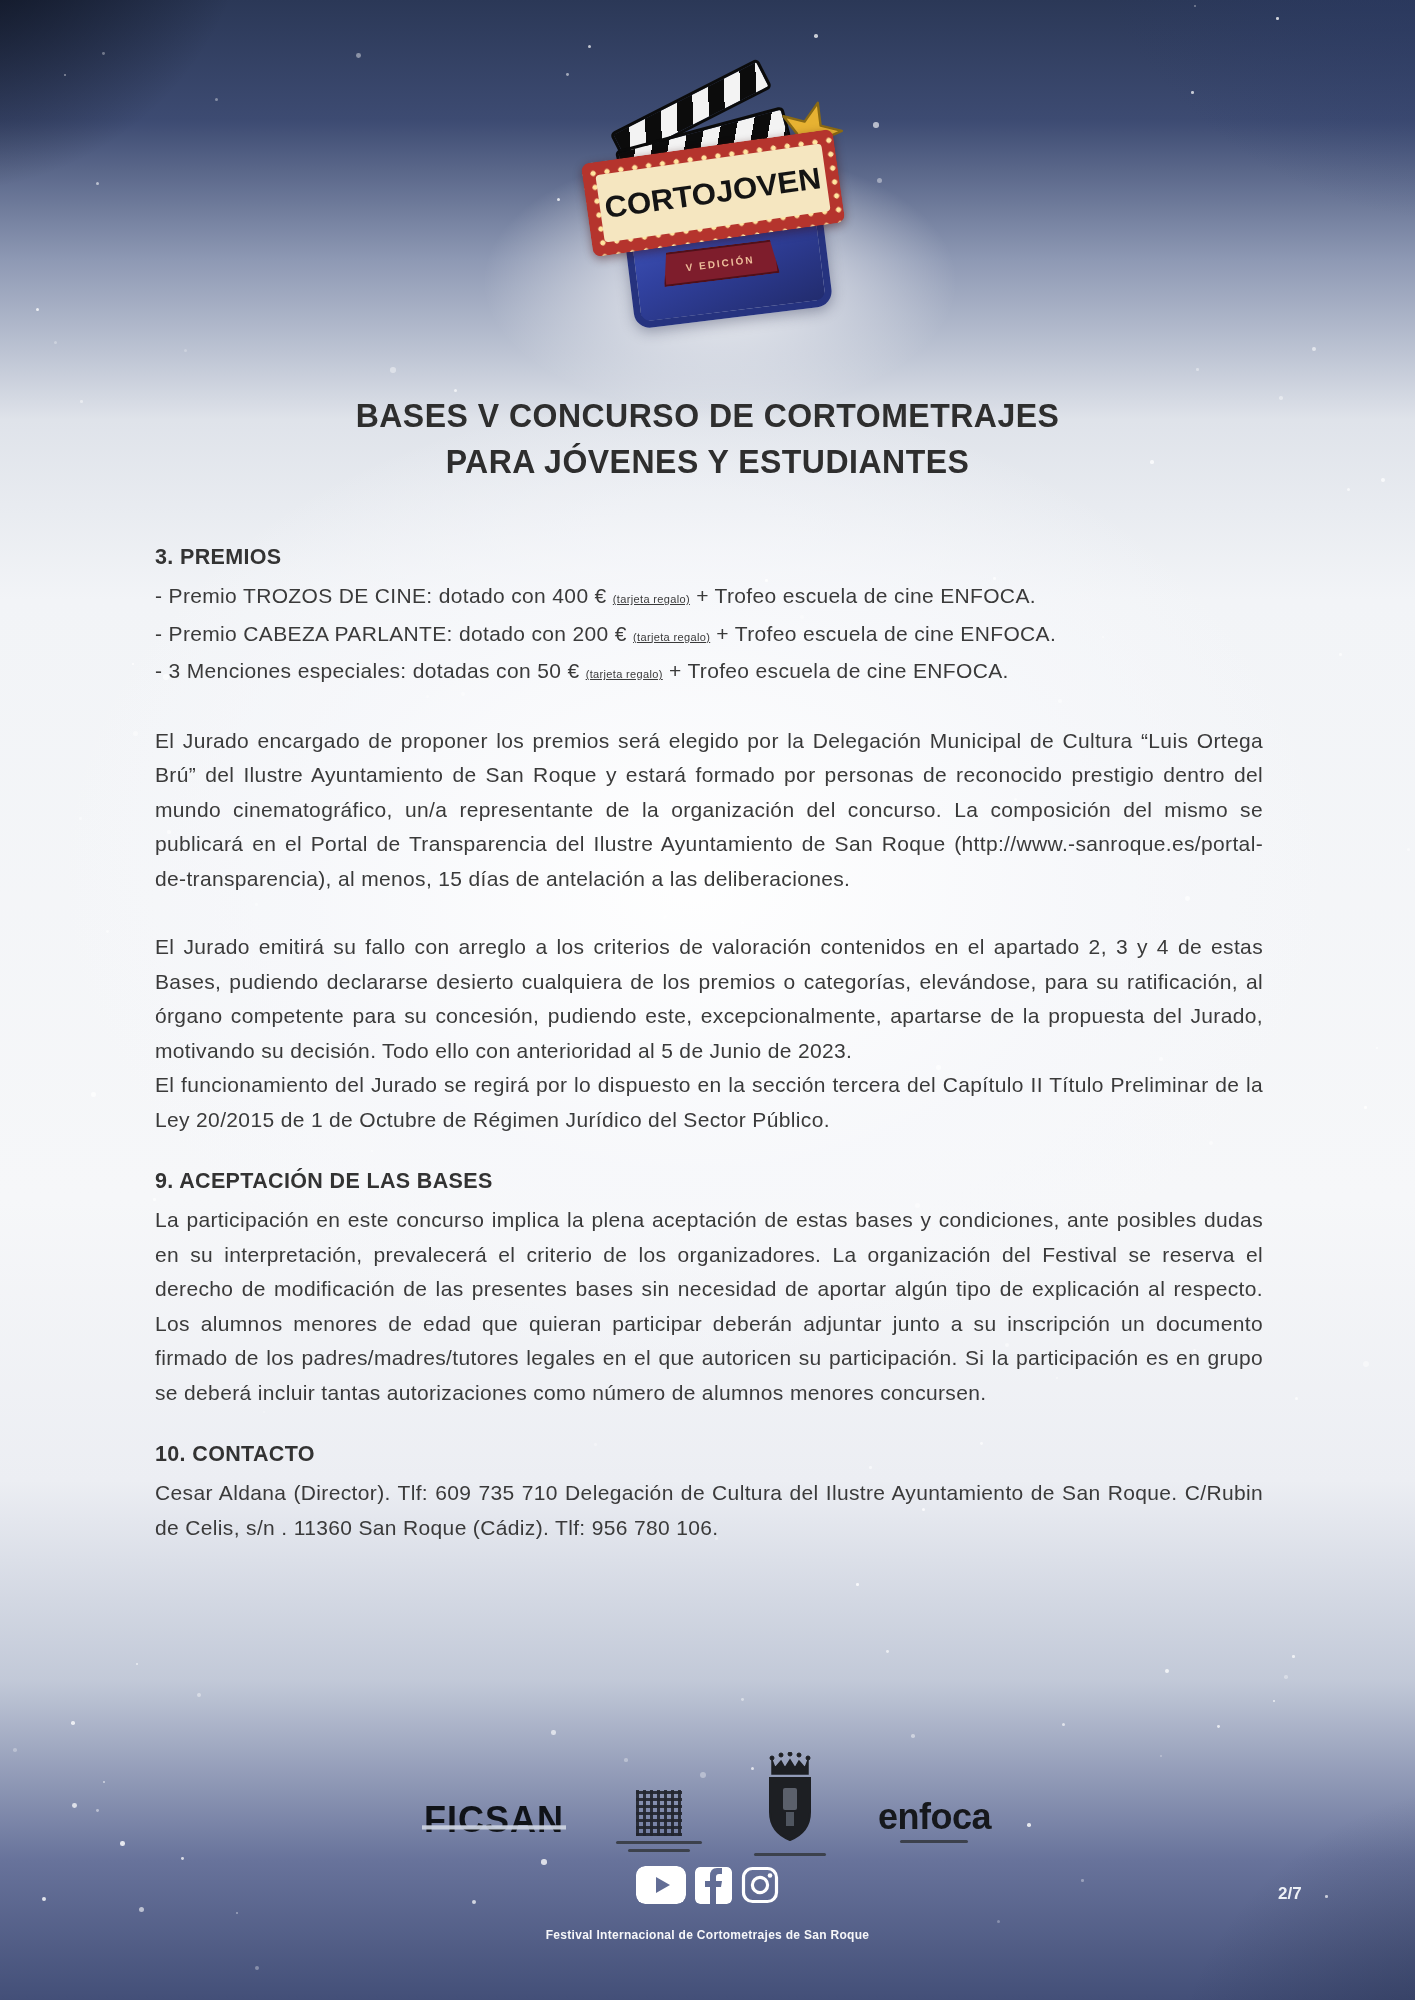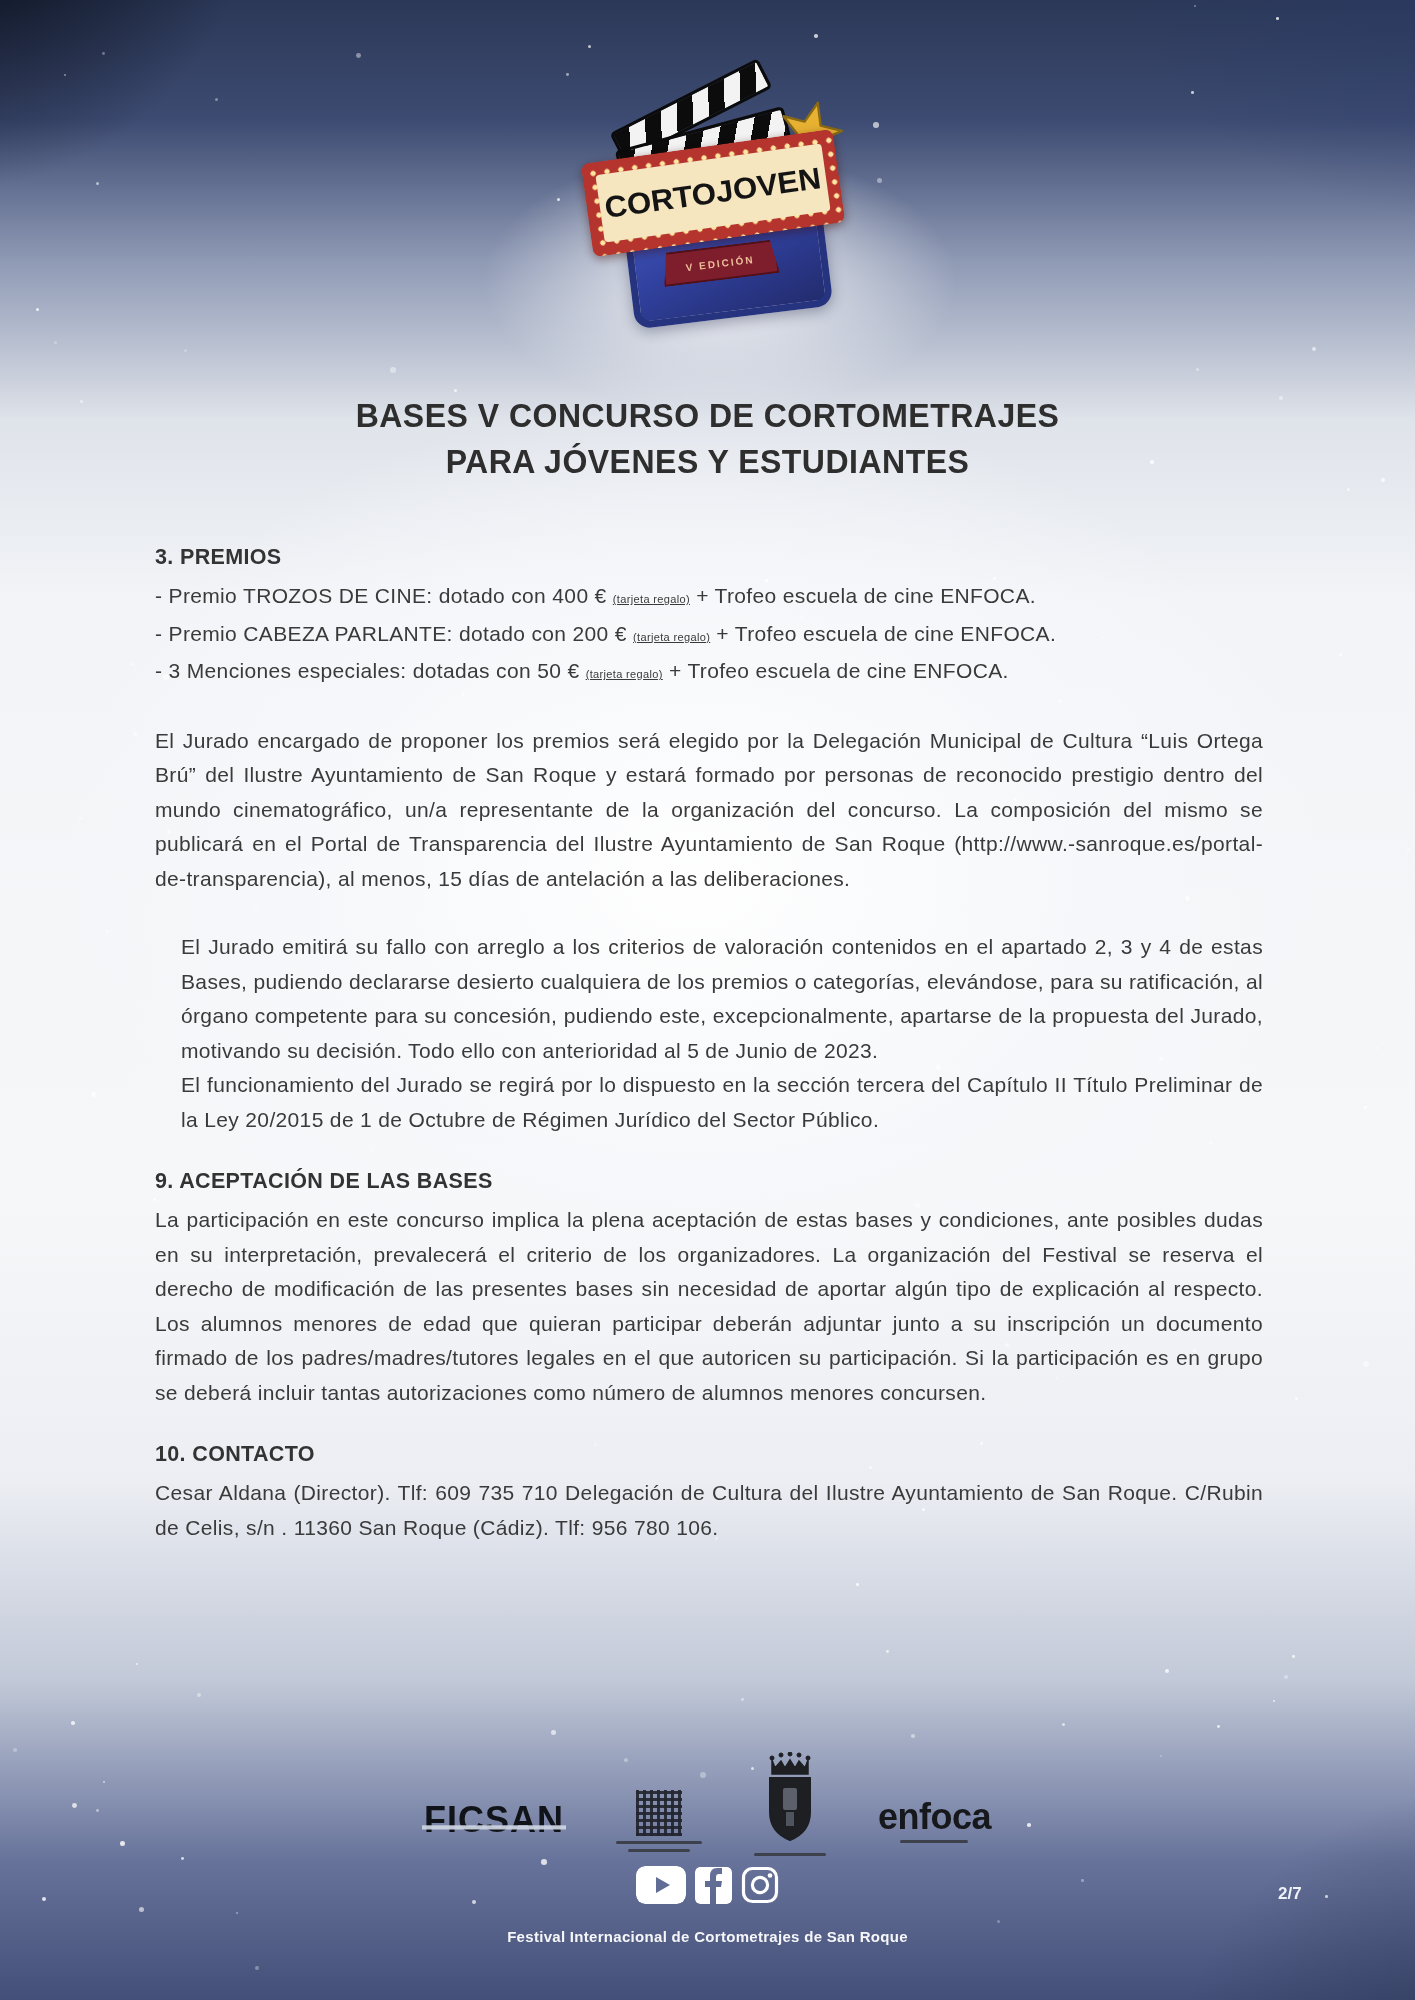--- a/index.html
+++ b/index.html
@@ -47,38 +47,38 @@
   .doc-title .t-line{font-size:33px;font-weight:700;line-height:46px;letter-spacing:0.5px;transform:scaleX(0.97);}
 
   
   .content{left:155px;top:545px;width:1108px;color:#3a3a3a;font-size:21px;letter-spacing:0.35px;}
   .section{margin-top:32px;}
   .section:first-child{margin-top:0;}
   .sec-heading{font-weight:700;font-size:21.5px;margin:0 0 9px 0;color:#333;}
   .prize-line{line-height:34.5px;}
   .prize-small{font-size:11px;text-decoration:underline;}
   .para{margin:0;text-align:justify;line-height:34.5px;}
-  .para + .para{margin-top:0;margin-left:26px;}
+  .para + .para{margin-top:0;}
   .para.gap{margin-top:34px;}
 
   
   .logos-row{left:0;top:1752px;width:1415px;display:flex;justify-content:center;align-items:center;gap:52px;}
   .ficsan{position:relative;font-size:36px;font-weight:800;color:#101318;letter-spacing:1px;transform:scaleY(1.05);margin-top:30px;}
   .ficsan::after{content:"";position:absolute;left:-2px;right:-2px;top:27px;height:4px;background:rgba(203,210,223,0.95);}
   .sponsor-mark{display:flex;flex-direction:column;align-items:center;margin-top:34px;}
   .sponsor-grid{width:46px;height:46px;opacity:0.88;
     background:
       repeating-linear-gradient(0deg,rgba(22,24,30,0.92) 0 3px,transparent 3px 7px),
       repeating-linear-gradient(90deg,rgba(22,24,30,0.92) 0 3px,transparent 3px 7px);}
   .tiny-bar{height:3px;background:#3c414c;border-radius:2px;margin-top:5px;}
   .crest{display:flex;flex-direction:column;align-items:center;}
   .enfoca{display:flex;flex-direction:column;align-items:center;margin-top:30px;}
   .enfoca-text{font-size:36px;font-weight:800;color:#16181c;letter-spacing:-0.5px;}
   .social-row{left:0;top:1866px;width:1415px;display:flex;justify-content:center;align-items:center;gap:9px;}
-  .footer-caption{left:0;top:1928px;width:1415px;text-align:center;color:#ffffff;font-size:15px;font-weight:700;letter-spacing:0.3px;opacity:0.95;}
+  .footer-caption{left:0;top:1928px;width:1415px;text-align:center;color:#ffffff;font-size:12px;font-weight:700;letter-spacing:0.3px;opacity:0.95;}
   .page-num{left:1278px;top:1884px;color:#eef1f6;font-size:17px;font-weight:700;}
 </style>
 </head>
 <body>
 
 <div id="star-field">
     <div class="star" style="left: 1295px; top: 1397px; width: 3px; height: 3px; opacity: 0.7;"></div>
     <div class="star" style="left: 215px; top: 98px; width: 3px; height: 3px; opacity: 0.39;"></div>
     <div class="star" style="left: 1005px; top: 1343px; width: 4px; height: 4px; opacity: 0.47;"></div>
     <div class="star" style="left: 1273px; top: 1700px; width: 2.2px; height: 2.2px; opacity: 0.75;"></div>

